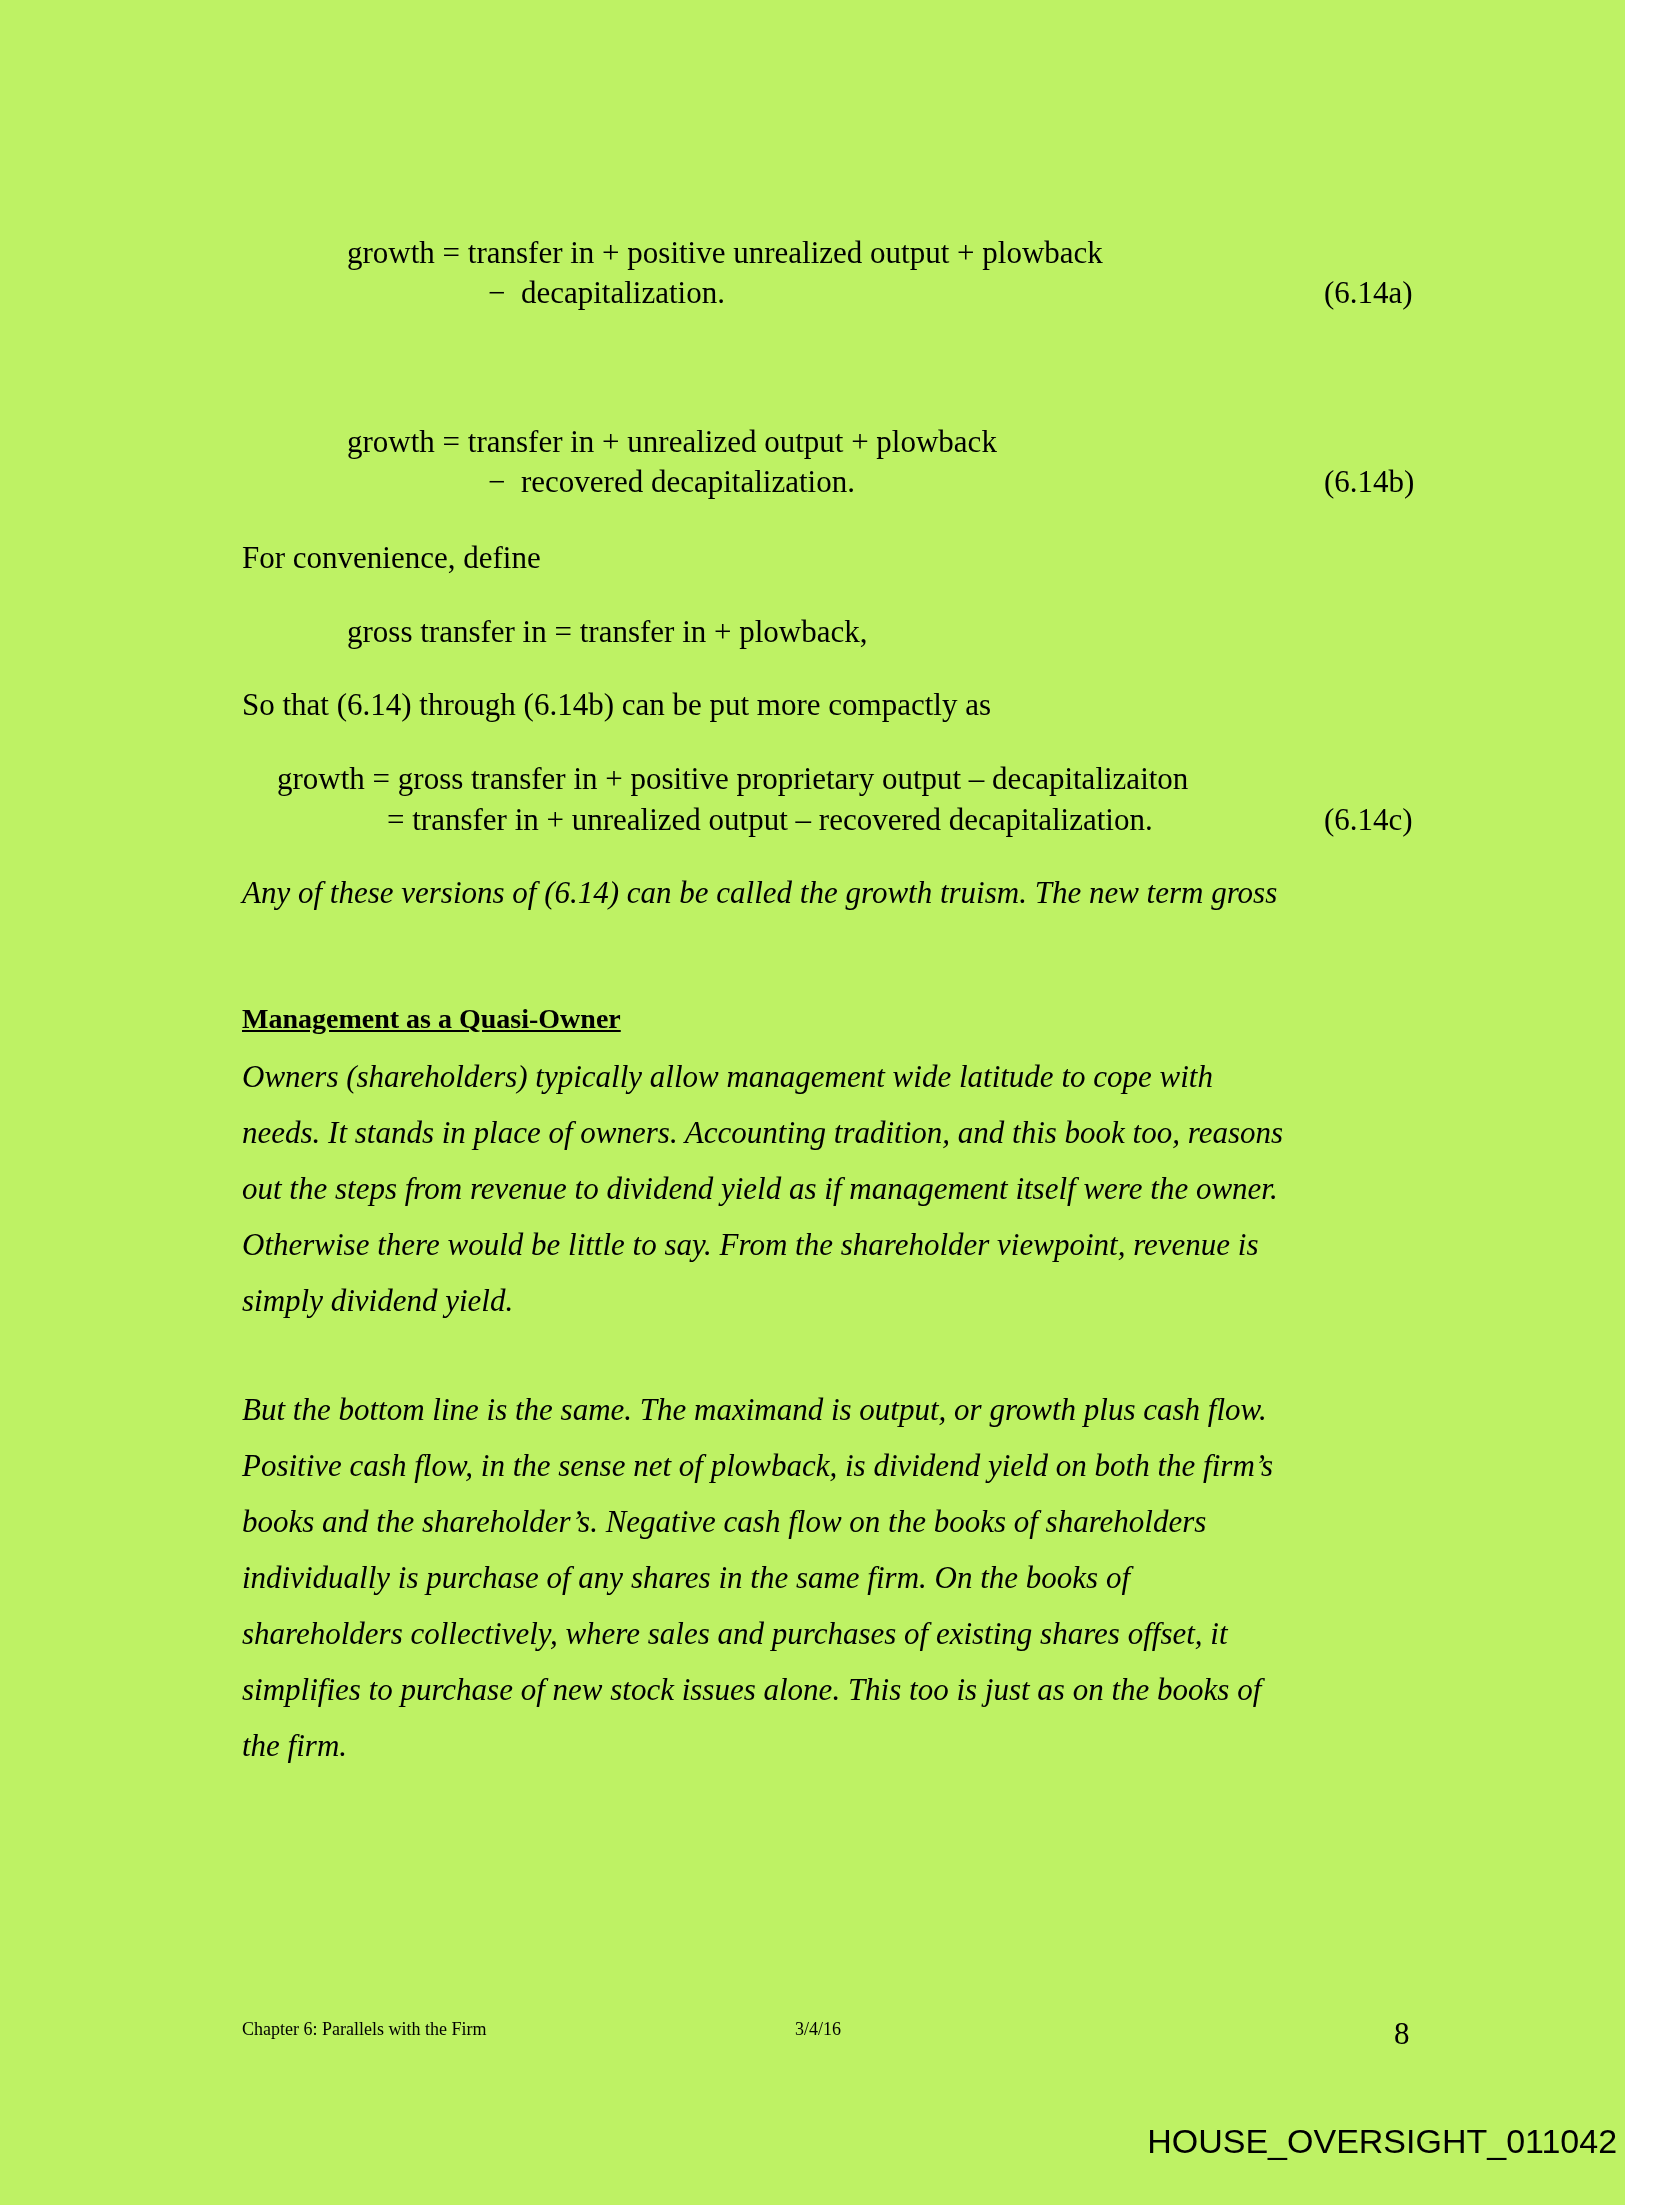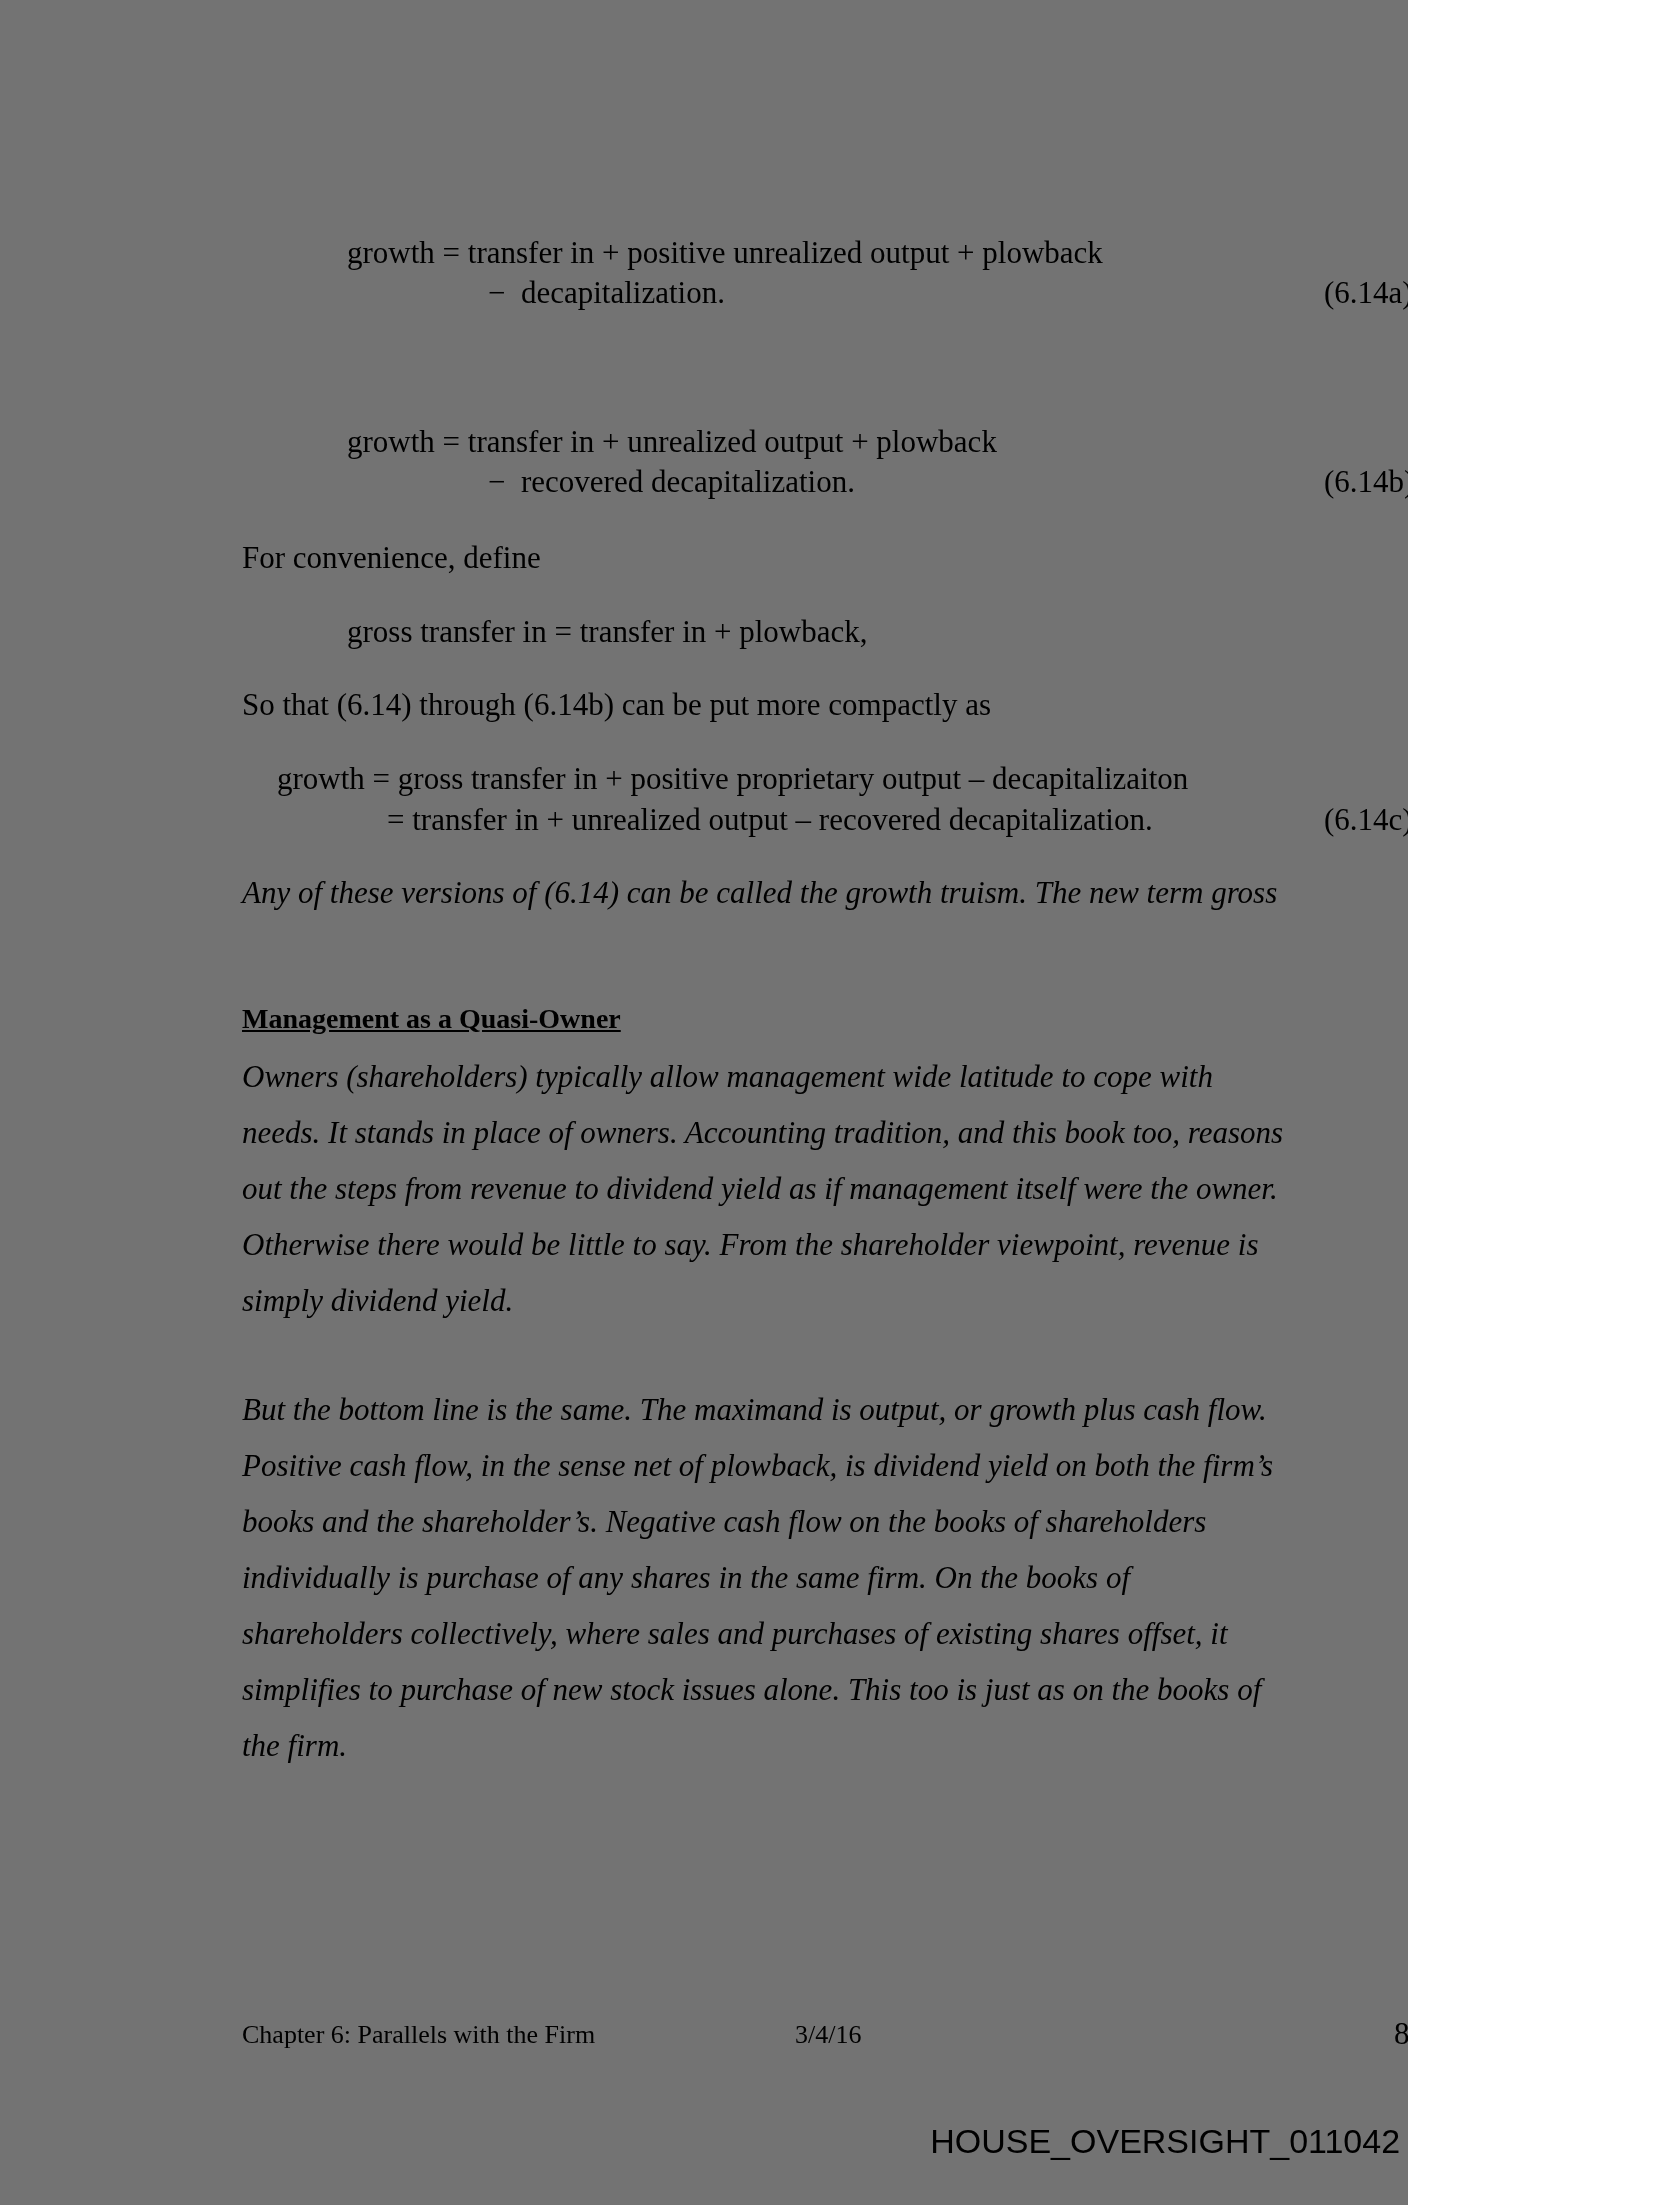--- a/index.html
+++ b/index.html
@@ -2,27 +2,26 @@
 <html style="font-size:10.5px"><head>
 <meta charset="utf-8">
 <style>
   html, body {
     margin: 0;
     padding: 0;
     background: #ffffff;
   }
   .page {
     position: relative;
-    width: 1396px;
+    width: 1625px;
     height: 2205px;
-    background: #737373;
+    background: #bef264;
     color: #000000;
     font-family: "Liberation Serif", serif;
     overflow: hidden;
-    padding-left: 12px;
   }
   .line {
     position: absolute;
     font-size: 31px;
     line-height: 1.2;
     white-space: pre;
   }
   .para {
     position: absolute;
     font-size: 31px;
@@ -40,21 +39,21 @@
   .heading {
     position: absolute;
     margin: 0;
     font-size: 28px;
     font-weight: bold;
     text-decoration: underline;
     line-height: 1.2;
     white-space: pre;
   }
   .footer-text {
-    font-size: 26px;
+    font-size: 18px;
     text-align: right;
   }
   .page-number {
     font-size: 31px;
   }
   .watermark {
     position: absolute;
     top: 2121px;
     right: 7.9px;
     font-family: "Liberation Sans", sans-serif;

